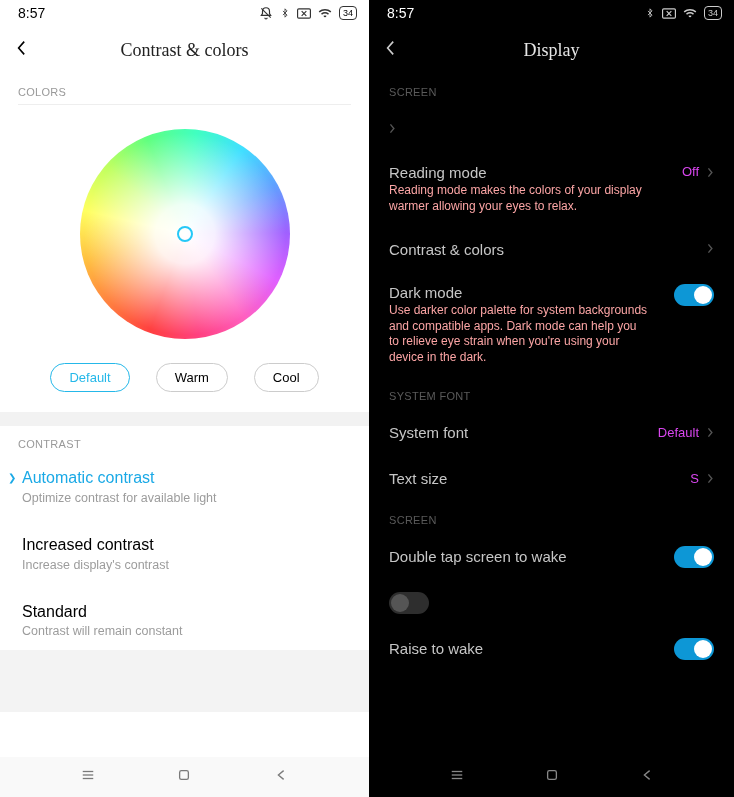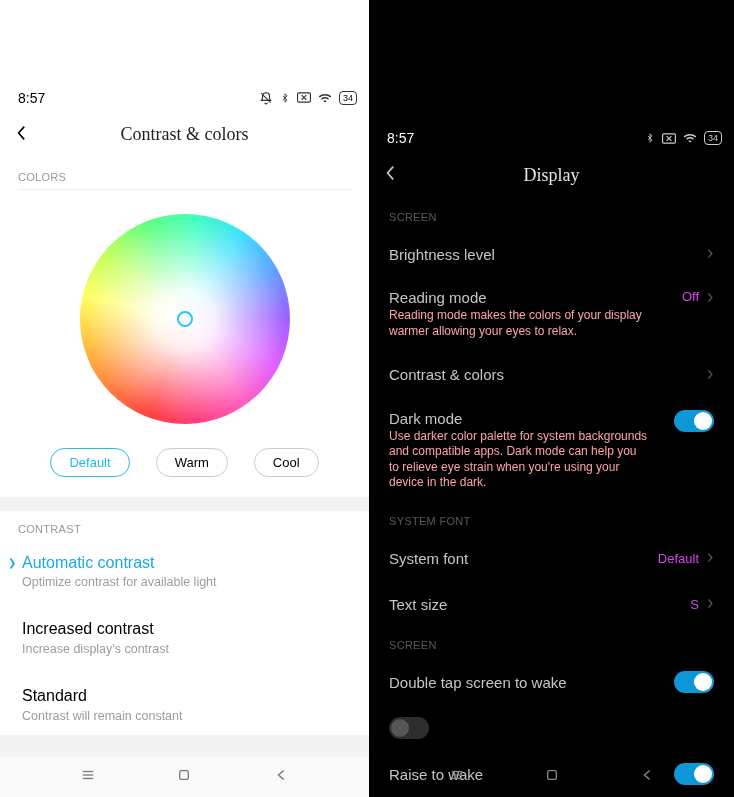--- a/index.html
+++ b/index.html
@@ -7,21 +7,20 @@
     font-family: -apple-system, "Helvetica Neue", Arial, sans-serif;
     width: 734px;
     height: 797px;
     display: flex;
     overflow: hidden;
   }
   .panel {
     position: relative;
     display: flex;
     flex-direction: column;
-    justify-content: flex-end;
   }
   .panel-left { width: 369px; background: #fff; color: #000; }
   .panel-right { width: 365px; background: #000; color: #fff; }
 
   
   .status-bar {
     height: 26px;
     display: flex;
     align-items: center;
     padding: 0 12px 0 18px;
@@ -313,23 +312,20 @@
       <svg viewBox="0 0 12 20" fill="none" stroke="#ccc" stroke-width="2">
           <path d="M10 2L3 10l7 8"></path>
         </svg>
     </span>
     <span class="title-text">Display</span>
   </div>
 
   <div class="section-header">SCREEN</div>
 
   <div class="row">
-    <div class="row-main">
-        <div class="row-title">Brightness level</div>
-      </div>
     <span class="chevron"><svg viewBox="0 0 10 16" fill="none" stroke="#555" stroke-width="2">
           <path d="M2 2l5 6-5 6"></path>
         </svg></span>
   </div>
 
   <div class="row" style="align-items:flex-start">
     <div class="row-main">
       <div class="row-title">Reading mode</div>
       <div class="row-sub">Reading mode makes the colors of your display warmer allowing your eyes to relax.</div>
     </div>

